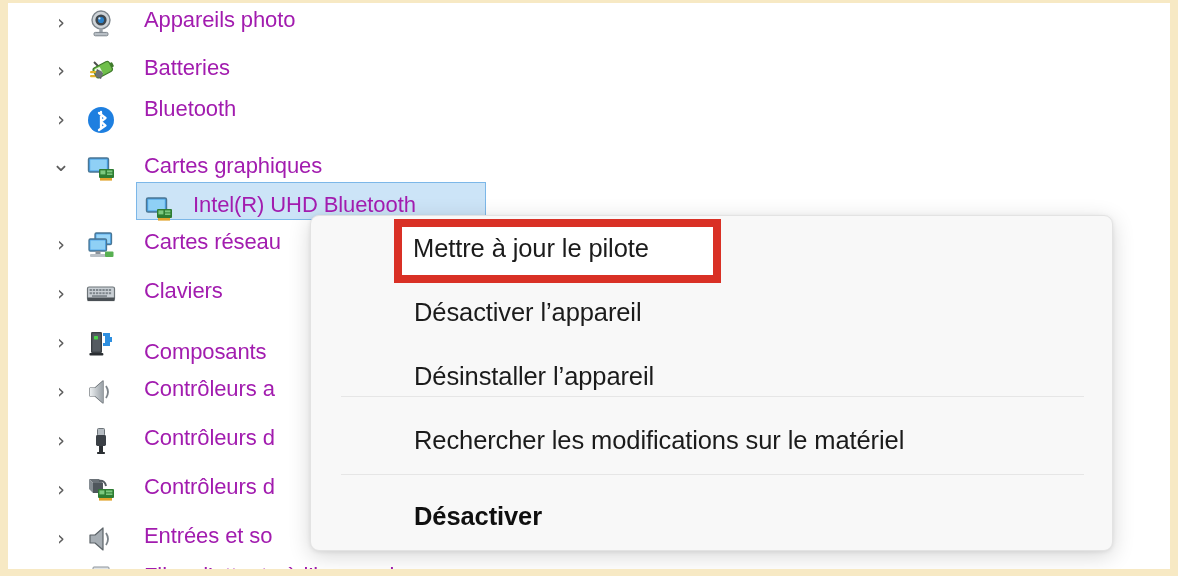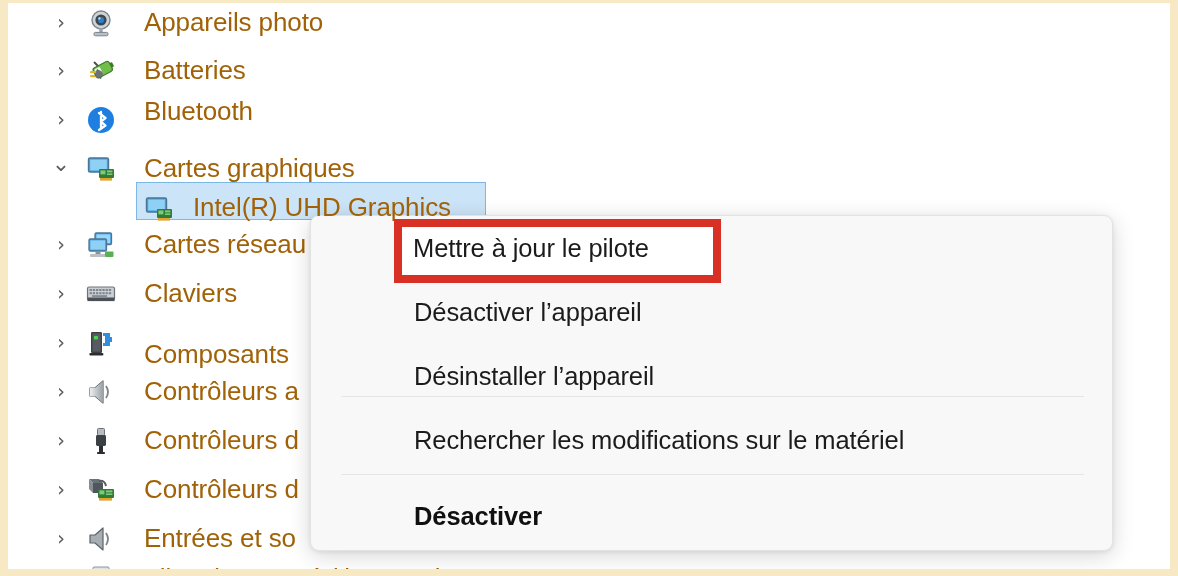--- a/index.html
+++ b/index.html
@@ -52,22 +52,22 @@
     color: #5d5d5d;
     font-family: "DejaVu Sans", sans-serif;
     line-height: 1;
   }
   .tree-ico {
     position: absolute;
     width: 30px; height: 30px;
   }
   .tree-label {
     position: absolute;
-    font-size: 26px;
-    color: #a16207;
+    font-size: 22px;
+    color: #a21caf;
     letter-spacing: -0.1px;
   }
 
   
   #sel-row {
     position: absolute;
     left: 128px;
     top: 179px;
     width: 350px;
     height: 38px;
@@ -214,21 +214,21 @@
           <svg width="30" height="30" viewBox="0 0 30 30">
             <rect x="2.5" y="4" width="20" height="14" rx="1.6" fill="#4aa3e8" stroke="#4a7694" stroke-width="1.4"></rect>
             <rect x="4.2" y="5.6" width="16.6" height="10.8" fill="#8fd0f5"></rect>
             <rect x="13" y="15" width="15" height="9" rx="1" fill="#2e7d32"></rect>
             <rect x="14.4" y="16.4" width="5" height="4" fill="#7cc97f"></rect>
             <rect x="21" y="16.4" width="5.4" height="2" fill="#7cc97f"></rect>
             <rect x="21" y="19.4" width="5.4" height="1.6" fill="#7cc97f"></rect>
             <rect x="14" y="24" width="12" height="2.6" fill="#e0a32b"></rect>
           </svg>
         </span>
-        <span class="tree-label" style="left:185px;top:11px;">Intel(R) UHD Graphics</span>
+        <span class="tree-label" style="left:185px;top:11px;">Intel(R) UHD Bluetooth</span>
       </div>
 
       <div class="tree-row" style="top:218px;">
         <span class="chev" style="left:42px;top:14px;">›</span>
         <span class="tree-ico" style="left:78px;top:9px;">
           <svg width="30" height="30" viewBox="0 0 30 30">
             <rect x="9" y="3" width="16.5" height="11.5" rx="1.3" fill="#4aa3e8" stroke="#4a7694" stroke-width="1.3"></rect>
             <rect x="10.4" y="4.4" width="13.7" height="8.7" fill="#9ad6f8"></rect>
             <rect x="3" y="9" width="17.5" height="12" rx="1.3" fill="#4aa3e8" stroke="#4a7694" stroke-width="1.3"></rect>
             <rect x="4.4" y="10.4" width="14.7" height="9.2" fill="#8fd0f5"></rect>

